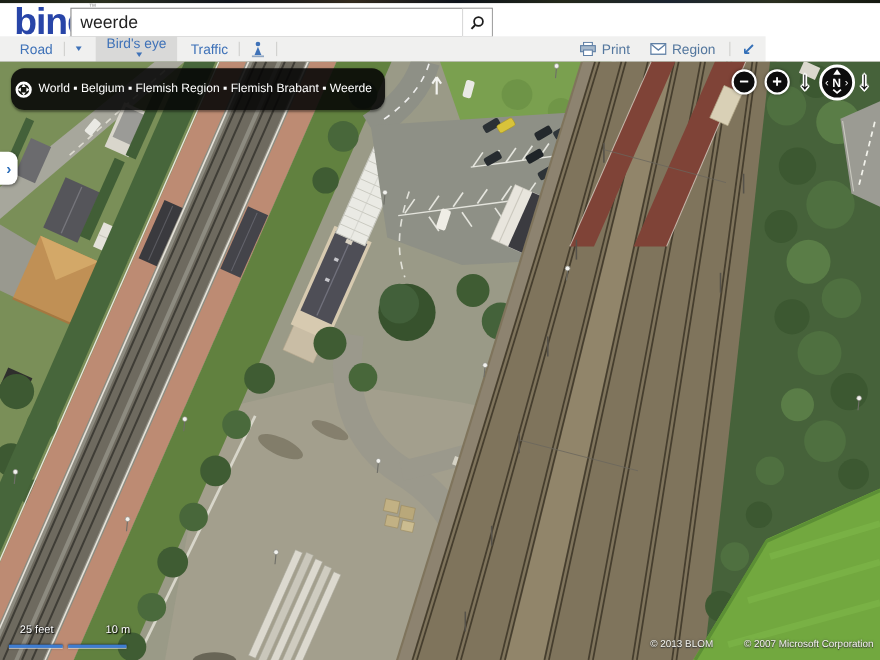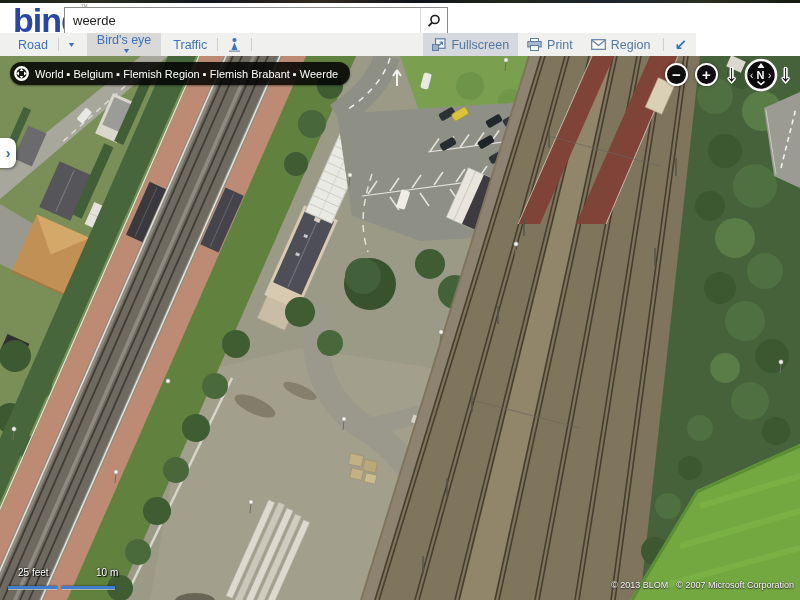--- a/index.html
+++ b/index.html
@@ -9,41 +9,41 @@
   .top-strip{position:absolute;left:0;top:0;width:800px;height:3px;
     background:linear-gradient(90deg,#1a1f16 0%,#2b3020 12%,#11151d 26%,#332a1d 40%,#0e131b 52%,#23281a 64%,#1b2430 76%,#2a2f1f 88%,#141810 100%);}
   
   .header{position:absolute;left:0;top:3px;width:800px;height:30px;background:#fff;}
   .logo{position:absolute;left:13px;top:0px;line-height:1;}
   .logo .word{font-size:34px;font-weight:bold;letter-spacing:-1px;color:#2845a8;}
   .logo .tm{font-size:7px;color:#9a9a9a;vertical-align:top;}
   .logo .beta{display:block;font-size:8px;color:#8a8a8a;margin-top:-2px;margin-left:2px;}
   .searchbox{position:absolute;left:64px;top:4px;width:382px;height:25px;border:1px solid #8c8c8c;
     background:#fff;display:flex;align-items:stretch;}
-  .searchbox input{flex:1;border:0;outline:none;padding:0 8px;font-size:13px;color:#222;
+  .searchbox input{flex:1;border:0;outline:none;padding:0 8px;font-size:16px;color:#222;
     font-family:"Liberation Sans","DejaVu Sans",sans-serif;background:transparent;}
   .search-btn{width:27px;border:0;border-left:1px solid #d9d9d9;background:#fff;display:flex;
     align-items:center;justify-content:center;cursor:pointer;padding:0;}
   
   .toolbar{position:absolute;left:0;top:33px;width:696px;height:23px;background:#f0f0ef;
     font-size:12.5px;color:#3f72b8;}
   .tb-left{position:absolute;left:0;top:0;height:100%;display:flex;align-items:center;padding-left:12px;}
   .tb-item{display:flex;align-items:center;height:100%;padding:0 6px;cursor:pointer;}
   .tb-divider{width:1px;height:13px;background:#cfcfcd;margin:0 4px;}
   .caret{font-size:7px;color:#3f72b8;margin-left:5px;transform:scaleX(1.3);}
   .tb-selected{background:#d9d9d8;padding:0 10px;flex-direction:column;}
   .tb-right{position:absolute;right:0;top:0;height:100%;display:flex;align-items:center;color:#54779e;}
   .tb-btn{display:flex;align-items:center;gap:5px;height:100%;padding:0 9px;cursor:pointer;}
   .tb-btn.sel{background:#d5d9dd;}
   .collapse-arrow{font-size:15px;font-weight:bold;color:#3570b8;margin:0 9px 0 6px;cursor:pointer;}
   
   .map{position:absolute;left:0;top:56px;width:800px;height:544px;overflow:hidden;background:#8a8e7d;cursor:default;}
   .map svg.scene{position:absolute;left:0;top:0;}
   
-  .breadcrumb{position:absolute;left:10px;top:6px;height:23px;background:rgba(5,5,5,.88);
+  .breadcrumb{position:absolute;left:10px;top:6px;height:38px;background:rgba(5,5,5,.88);
     border-radius:12px;display:flex;align-items:center;padding:0 12px 0 3px;color:#fff;
     font-size:11px;white-space:nowrap;box-shadow:0 1px 2px rgba(0,0,0,.4);}
   .breadcrumb .globe{margin-right:5px;display:flex;}
   
   .side-tab{position:absolute;left:0;top:82px;width:16px;height:30px;background:#fff;
     border-radius:0 8px 8px 0;box-shadow:1px 1px 3px rgba(0,0,0,.45);display:flex;
     align-items:center;justify-content:center;color:#2f6fba;font-size:14px;font-weight:bold;cursor:pointer;}
   
   .ctl-circle{position:absolute;width:23px;height:23px;border-radius:50%;background:#0d0d0d;
     border:2px solid #fff;color:#fff;display:flex;align-items:center;justify-content:center;
@@ -51,21 +51,21 @@
   .ctl-arrow{position:absolute;font-size:23px;font-weight:bold;color:#101010;cursor:pointer;line-height:1;
     text-shadow:-1.5px 0 #fff,1.5px 0 #fff,0 -1.5px #fff,0 1.5px #fff,-1px -1px #fff,1px 1px #fff,-1px 1px #fff,1px -1px #fff;}
   .compass{position:absolute;cursor:pointer;}
   
   .scale-label{position:absolute;font-size:10px;color:#fff;
     text-shadow:0 0 2px #000,1px 1px 1px #000;}
   .scale-bar{position:absolute;height:3px;background:#3f7dd1;
     box-shadow:0 1px 0 rgba(255,255,255,.55),0 0 2px rgba(0,0,0,.8);}
   
   .copyright{position:absolute;right:6px;top:524px;font-size:9px;color:#f4f4ee;
-    text-shadow:0 0 2px #444,0 1px 1px #333;display:flex;gap:8px;}
+    text-shadow:0 0 2px #444,0 1px 1px #333;display:flex;gap:28px;}
 </style>
 </head>
 <body>
 
 <div class="screen">
 
   <div class="top-strip"></div>
 
   <div class="header">
     <div class="logo">
@@ -103,28 +103,20 @@
       <div class="tb-item">
         <svg width="13" height="16" viewBox="0 0 13 16">
           <circle cx="6.5" cy="3" r="2.1" fill="#3f72b8"></circle>
           <path d="M6.5 5.4 L9.6 13 L3.4 13 Z" fill="#3f72b8"></path>
           <rect x="1" y="13.4" width="11" height="1.6" fill="#8fa6c2"></rect>
         </svg>
       </div>
       <div class="tb-divider"></div>
     </div>
     <div class="tb-right">
-      <div class="tb-btn sel">
-        <svg width="14" height="13" viewBox="0 0 14 13">
-          <rect x="3.5" y="0.8" width="9.5" height="9.5" fill="#eef1f4" stroke="#5f7fa5" stroke-width="1.2"></rect>
-          <path d="M6.5 8 L10.5 4 M10.5 4 L7.6 4 M10.5 4 L10.5 6.9" stroke="#5f7fa5" stroke-width="1.2" fill="none"></path>
-          <rect x="0.5" y="6.5" width="6" height="6" fill="#9db1c6" stroke="#5f7fa5" stroke-width="1"></rect>
-        </svg>
-        <span>Fullscreen</span>
-      </div>
       <div class="tb-btn">
         <svg width="15" height="13" viewBox="0 0 15 13">
           <rect x="3.5" y="0.5" width="8" height="3" fill="#fff" stroke="#5f7fa5" stroke-width="1"></rect>
           <rect x="0.8" y="3.5" width="13.4" height="5.5" fill="#a7b9cc" stroke="#5f7fa5" stroke-width="1"></rect>
           <rect x="3.5" y="7.5" width="8" height="5" fill="#fff" stroke="#5f7fa5" stroke-width="1"></rect>
         </svg>
         <span>Print</span>
       </div>
       <div class="tb-btn">
         <svg width="15" height="11" viewBox="0 0 15 11">

